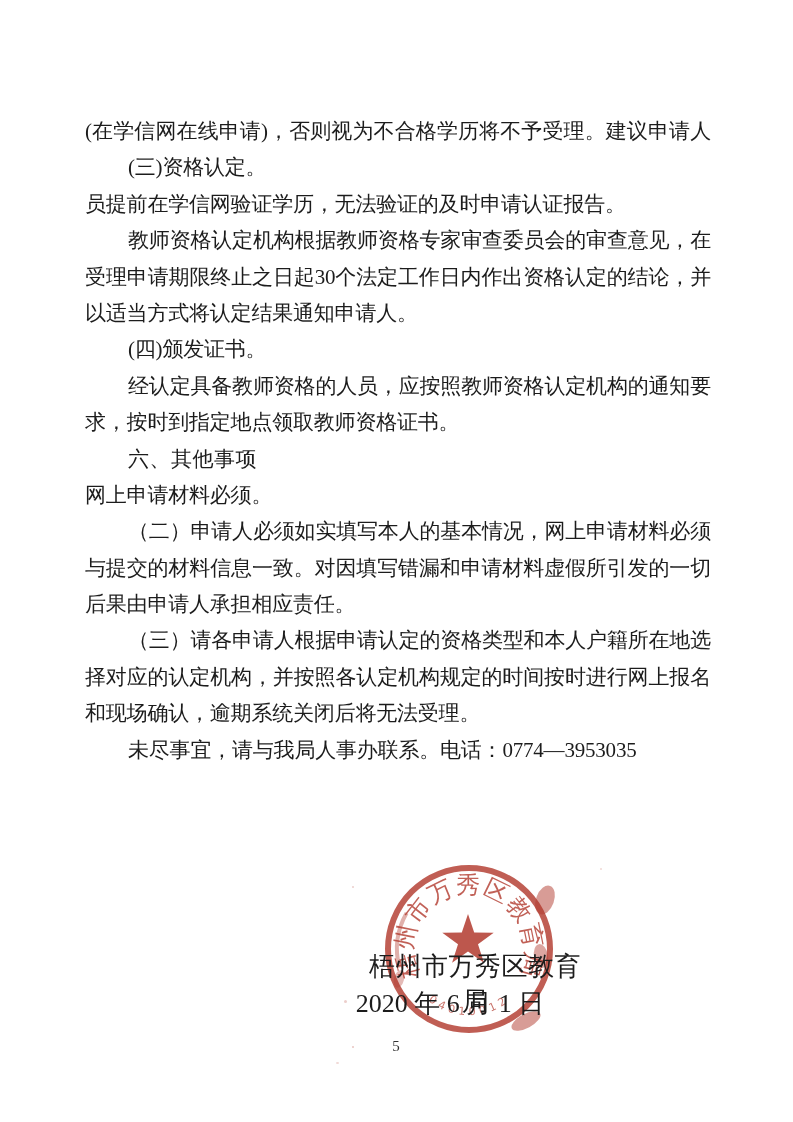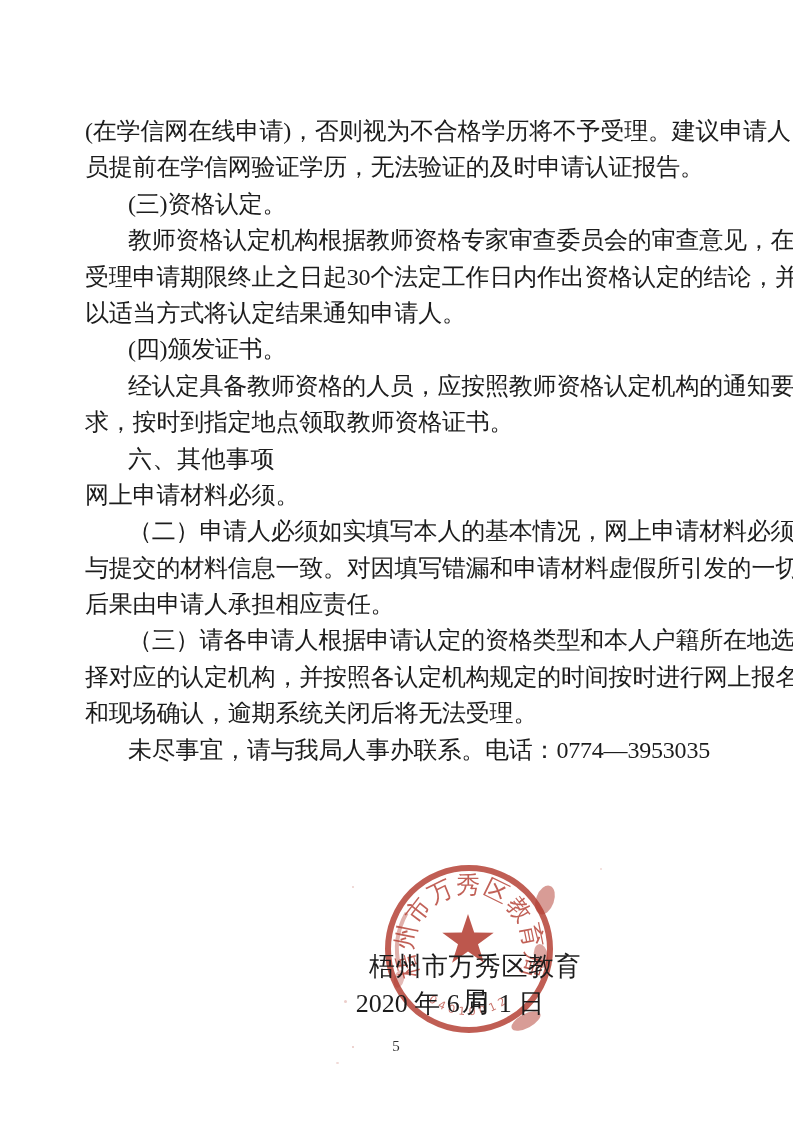--- a/index.html
+++ b/index.html
@@ -19,21 +19,21 @@
   .text-block {
     position: absolute;
     left: 85px;
     top: 113px;
     width: 626px;
   }
   .line {
     display: block;
     height: 36.4px;
     line-height: 36.4px;
-    font-size: 24px;
+    font-size: 21px;
     letter-spacing: -0.2px;
     white-space: nowrap;
     text-align: left;
   }
   .line.indent { text-indent: 43px; }
   .line.fill {
     text-align: justify;
     text-align-last: justify;
   }
   .line.bold {
@@ -91,22 +91,22 @@
   .spk4 { left: 352px; top: 886px; width: 2px; height: 2px; opacity: .25; }
   .spk5 { left: 600px; top: 868px; width: 2px; height: 2px; opacity: .2; }
 </style>
 </head>
 <body>
 
 <div class="page">
 
   <div class="text-block">
       <div class="line fill">(在学信网在线申请)，否则视为不合格学历将不予受理。建议申请人</div>
+      <div class="line indent">(三)资格认定。</div>
       <div class="line">员提前在学信网验证学历，无法验证的及时申请认证报告。</div>
-      <div class="line indent">(三)资格认定。</div>
       <div class="line indent fill">教师资格认定机构根据教师资格专家审查委员会的审查意见，在</div>
       <div class="line fill">受理申请期限终止之日起30个法定工作日内作出资格认定的结论，并</div>
       <div class="line">以适当方式将认定结果通知申请人。</div>
       <div class="line indent">(四)颁发证书。</div>
       <div class="line indent fill">经认定具备教师资格的人员，应按照教师资格认定机构的通知要</div>
       <div class="line">求，按时到指定地点领取教师资格证书。</div>
       <div class="line indent bold">六、其他事项</div>
       <div class="line">网上申请材料必须。</div>
       <div class="line indent fill">（二）申请人必须如实填写本人的基本情况，网上申请材料必须</div>
       <div class="line fill">与提交的材料信息一致。对因填写错漏和申请材料虚假所引发的一切</div>

